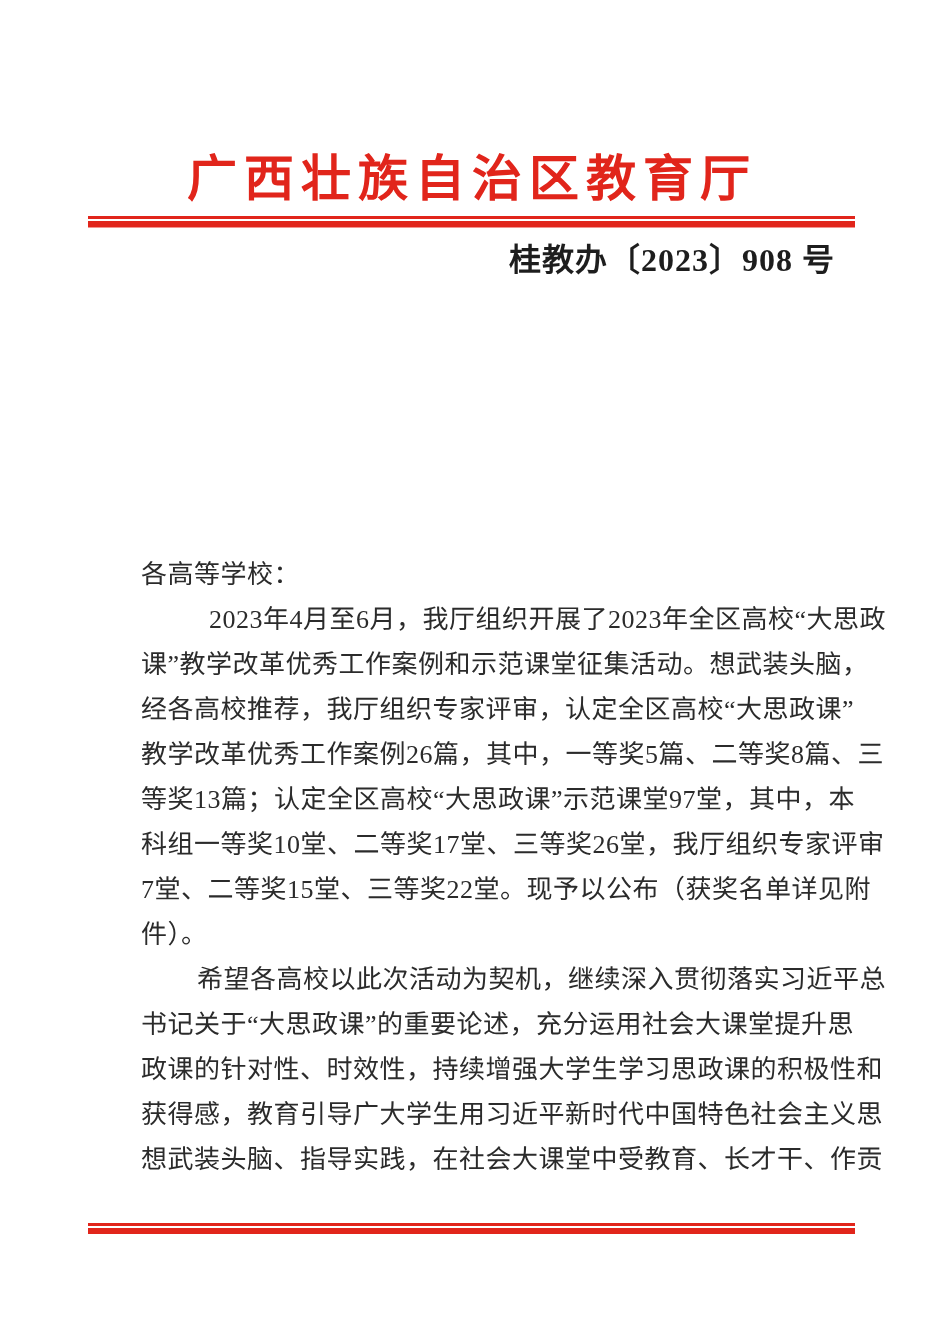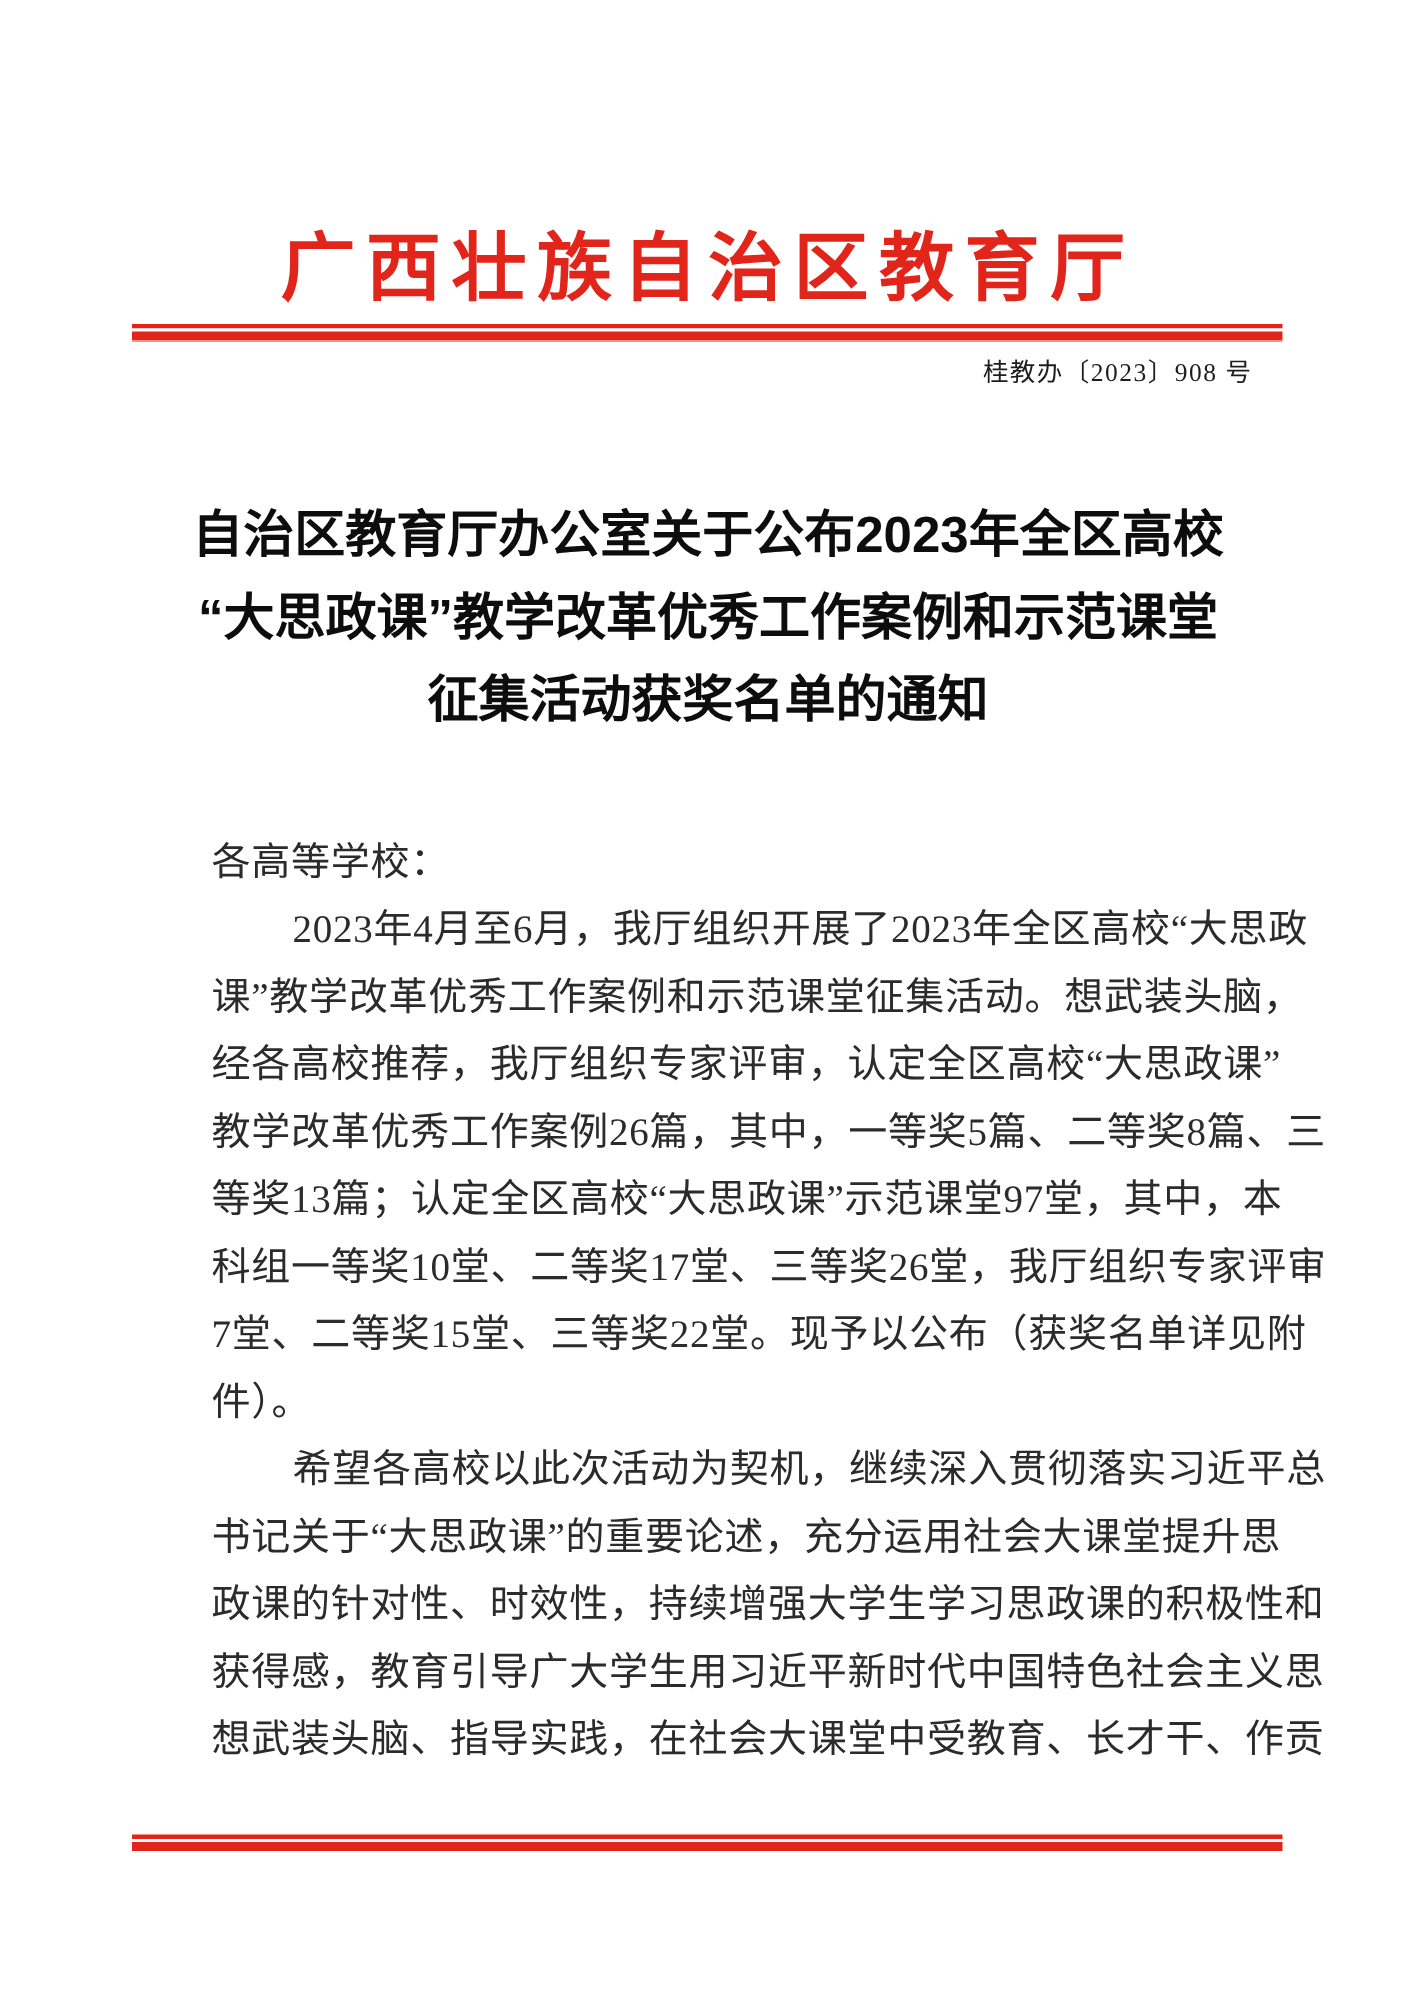--- a/index.html
+++ b/index.html
@@ -47,24 +47,25 @@
   .red-rule .bar-gap   { height: 2px; background: #ffffff; }
   .red-rule .bar-thick { height: 6px; background: var(--accent); }
   .red-rule .bar-under { height: 1px; background: #f5928c; }
   .rule-top    { top: 216px; }
   .rule-bottom { top: 1223px; }
 
   .doc-number {
     position: absolute;
     top: 234px;
     right: 109px;
-    font-size: 17px;
+    font-size: 32px;
     color: var(--ink);
     letter-spacing: 1px;
     white-space: nowrap;
+    font-weight: bold;
   }
 
   .doc-title {
     position: absolute;
     top: 330px;
     left: 88px;
     width: 768px;
     text-align: center;
     font-family: "Liberation Sans", "DejaVu Sans", sans-serif;
     font-weight: bold;
@@ -78,43 +79,38 @@
     position: absolute;
     top: 552px;
     left: 141px;
     width: 745px;
     font-size: 26px;
     line-height: 45px;
     letter-spacing: 0.5px;
     color: var(--body-ink);
   }
   .doc-body .b-line { white-space: nowrap; height: 45px; }
-  .doc-body .para-indent { text-indent: 54px; }
+  .doc-body .para-indent { text-indent: 54px; text-align: right; }
 </style>
 </head>
 <body>
 
 <div class="page">
 
   <div class="agency-name">广西壮族自治区教育厅</div>
 
   <div class="red-rule rule-top">
     <div class="bar-thin"></div>
     <div class="bar-gap"></div>
     <div class="bar-thick"></div>
     <div class="bar-under"></div>
   </div>
 
   <div class="doc-number">桂教办〔2023〕908 号</div>
 
-  <div class="doc-title">
-    <div class="t-line">自治区教育厅办公室关于公布2023年全区高校</div>
-    <div class="t-line">“大思政课”教学改革优秀工作案例和示范课堂</div>
-    <div class="t-line">征集活动获奖名单的通知</div>
-  </div>
 
   <div class="doc-body">
     <div class="b-line">各高等学校：</div>
     <div class="b-line para-indent">2023年4月至6月，我厅组织开展了2023年全区高校“大思政</div>
     <div class="b-line">课”教学改革优秀工作案例和示范课堂征集活动。想武装头脑，</div>
     <div class="b-line">经各高校推荐，我厅组织专家评审，认定全区高校“大思政课”</div>
     <div class="b-line">教学改革优秀工作案例26篇，其中，一等奖5篇、二等奖8篇、三</div>
     <div class="b-line">等奖13篇；认定全区高校“大思政课”示范课堂97堂，其中，本</div>
     <div class="b-line">科组一等奖10堂、二等奖17堂、三等奖26堂，我厅组织专家评审</div>
     <div class="b-line">7堂、二等奖15堂、三等奖22堂。现予以公布（获奖名单详见附</div>

